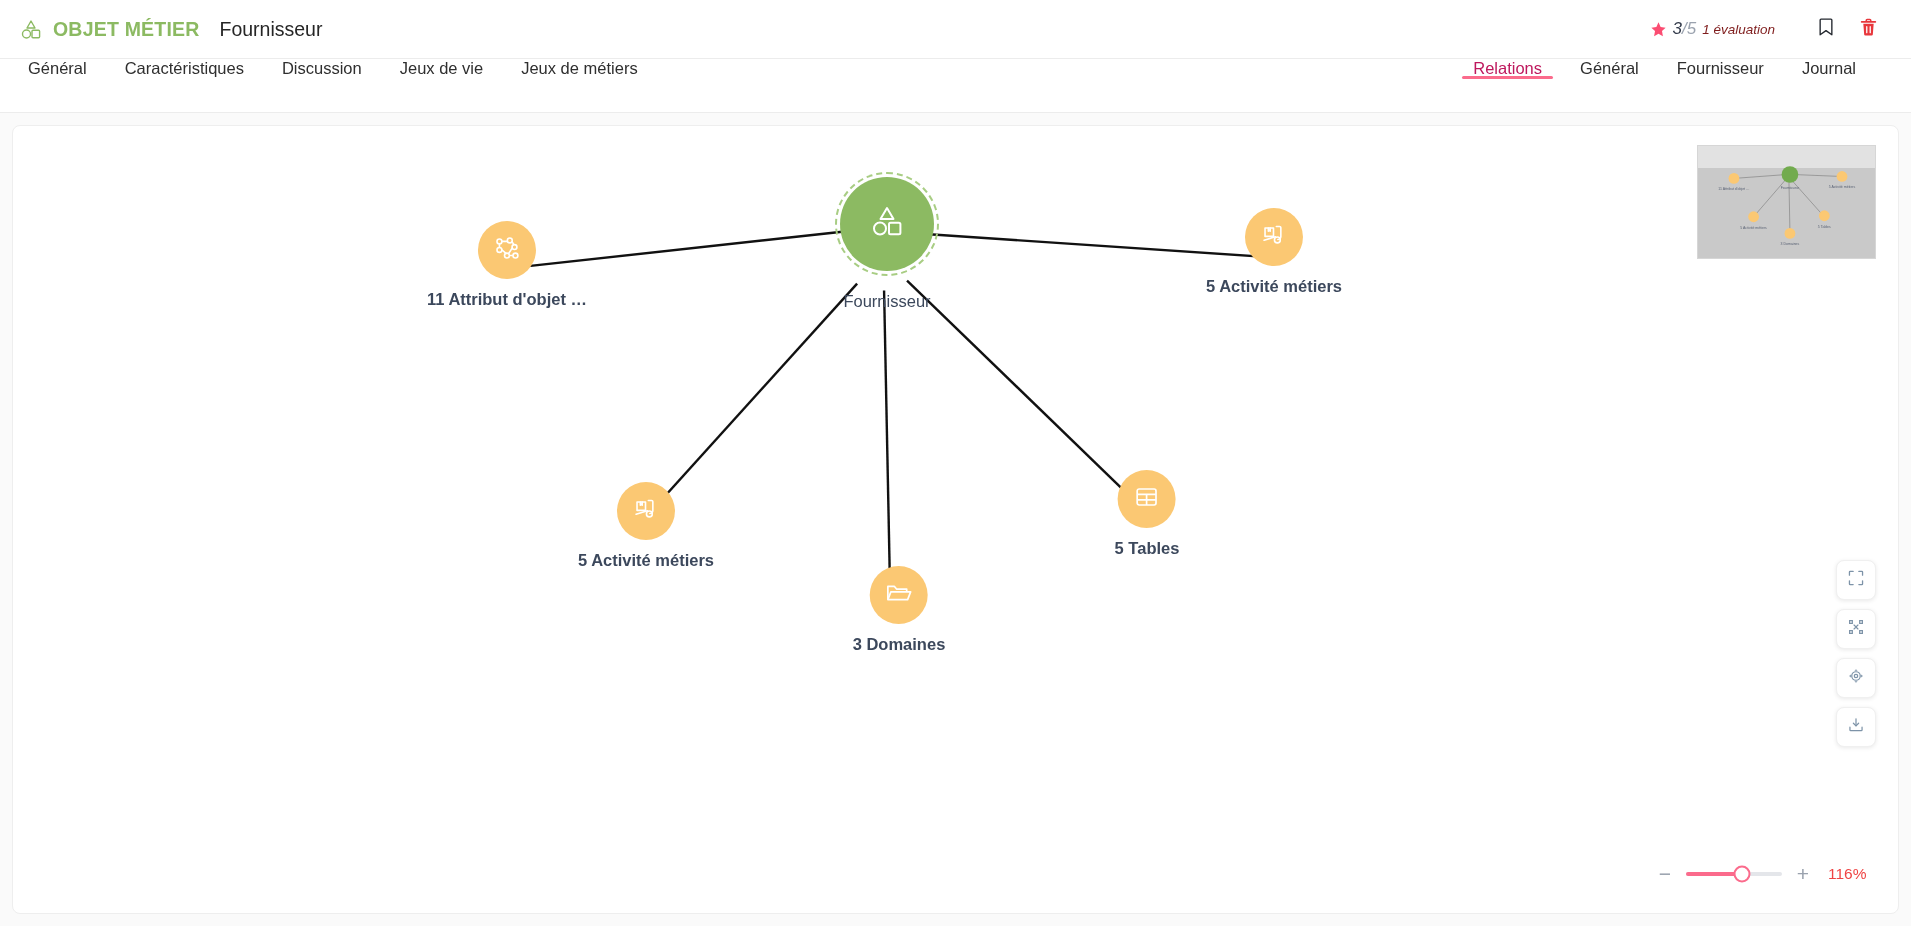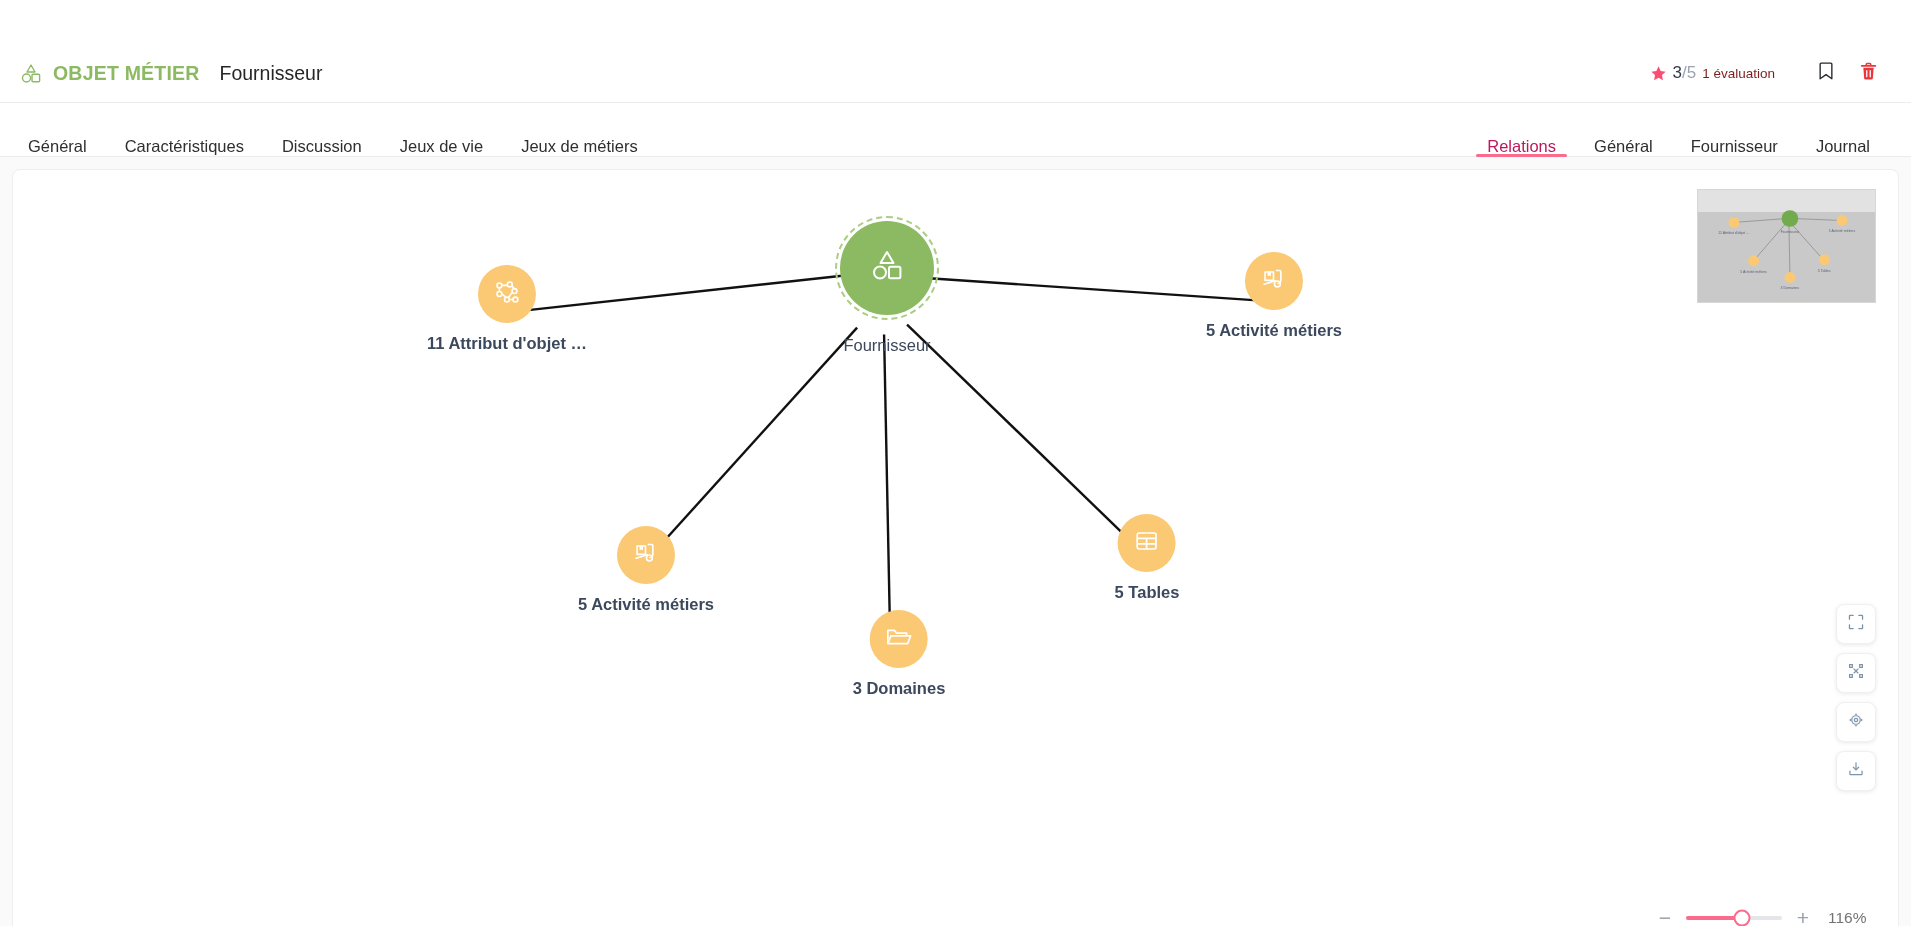--- a/index.html
+++ b/index.html
@@ -12,21 +12,20 @@
 
   
   .header {
     height: 59px;
     background: #ffffff;
     display: flex;
     align-items: center;
     padding: 0 22px 0 18px;
     border-bottom: 1px solid #ececec;
     position: relative;
-    margin-top: 44px;
   }
   .brand {
     display: flex;
     align-items: center;
     gap: 9px;
   }
   .brand-icon { width: 26px; height: 24px; display: block; }
   .brand-text {
     color: #8cba62;
     font-size: 19.5px;
@@ -37,20 +36,21 @@
     margin-left: 20px;
     font-size: 19.5px;
     color: #262626;
     font-weight: 400;
   }
   .header-right {
     margin-left: auto;
     display: flex;
     align-items: center;
     gap: 0px;
+    font-style: italic;
   }
   .rating {
     display: flex;
     align-items: center;
     gap: 6px;
     margin-right: 30px;
   }
   .star-icon { width: 17px; height: 17px; display:block; }
   .rating-score { font-size: 17px; color: #333b4b; font-weight: 500; }
   .rating-score .denom { color: #9aa2ae; }
@@ -59,22 +59,22 @@
     width: 42px; height: 42px;
     display: flex; align-items: center; justify-content: center;
     background: transparent; border: none; cursor: pointer;
   }
 
   
   .tabbar {
     height: 54px;
     background: #ffffff;
     display: flex;
-    align-items: flex-end;
-    padding: 0 22px 0 22px;
+    align-items: flex-start;
+    padding: 0 36px 0 22px;
     border-bottom: 1px solid #ececec;
   }
   .tabs { display: flex; align-items: stretch; gap: 0px; }
   .tabs.right { margin-left: auto; }
   .tab {
     display: flex; align-items: center;
     padding: 0 19px;
     font-size: 16.5px;
     color: #2f2f2f;
     cursor: pointer;
@@ -218,21 +218,21 @@
     transform: translate(-50%, -50%);
     width: 17px; height: 17px;
     border-radius: 50%;
     background: #ffffff;
     border: 2px solid #fb6b8c;
     cursor: grab;
   }
   .zoom-value {
     margin-left: 12px;
     font-size: 15.5px;
-    color: #737373;
+    color: #ef4444;
     min-width: 44px;
   }
 </style>
 </head>
 <body>
 
 <div class="header">
   <div class="brand">
     <span class="brand-icon">
       <svg viewBox="0 0 26 24" width="26" height="24">

